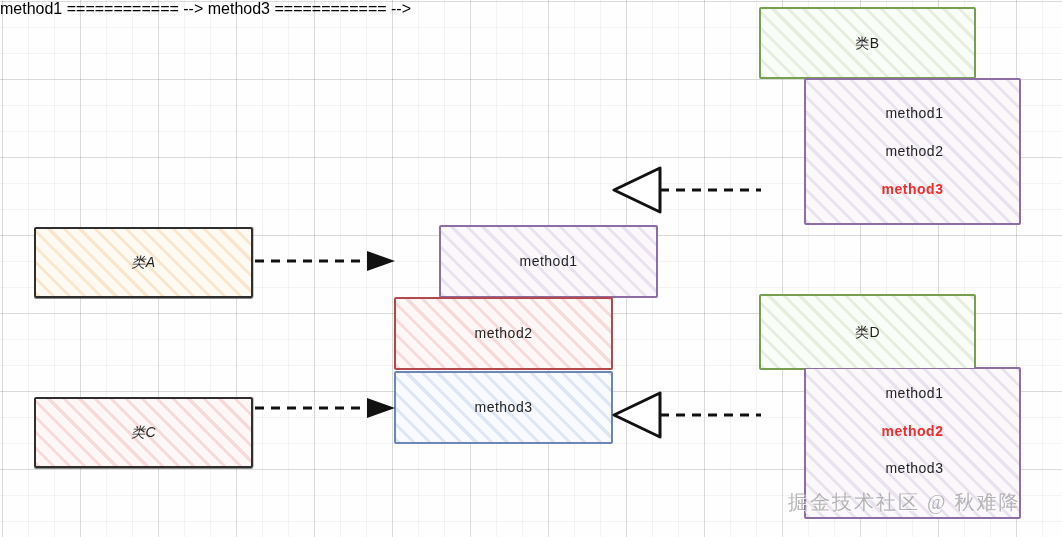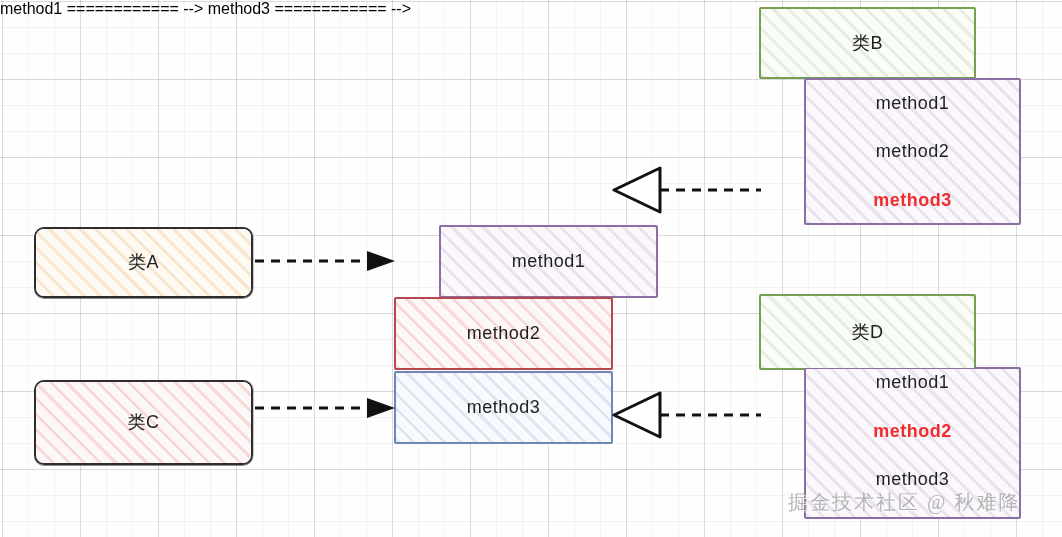--- a/index.html
+++ b/index.html
@@ -31,24 +31,24 @@
     position: absolute;
     box-sizing: border-box;
     display: flex;
     align-items: center;
     justify-content: center;
     overflow: hidden;
   }
   .box-label {
     position: relative;
     z-index: 3;
-    font-size: 18px;
+    font-size: 14px;
     color: #1f1f1f;
     letter-spacing: 0.5px;
-    text-align: center;
+    text-align: right;
     line-height: 1.35;
     white-space: pre-line;
   }
 
   
   .hatch::before {
     content: "";
     position: absolute;
     inset: 0;
     z-index: 1;
@@ -106,22 +106,23 @@
       rgba(130,130,130,0.10) 0px,
       rgba(130,130,130,0.10) 3px,
       rgba(255,255,255,0) 3px,
       rgba(255,255,255,0) 11px);
     background-color: #fcfcfc;
   }
 
   
   .outline-dark {
     border: 2.5px solid #2e2e2e;
-    border-radius: 10px;
+    border-radius: 2px;
     box-shadow: 0 1px 0 rgba(40,40,40,0.55), 1px 0 0 rgba(40,40,40,0.25);
+    font-style: italic;
   }
   .outline-grey  { border: 2.5px solid #6f6f6f; border-radius: 2px; }
   .outline-purple{ border: 2px solid #8d6ea4; border-radius: 2px; margin-left: 45px; }
   .outline-red   { border: 2px solid #b5474e; border-radius: 2px; }
   .outline-blue  { border: 2px solid #6d86b8; border-radius: 2px; }
   .outline-green { border: 2px solid #76a050; border-radius: 2px; }
 
   .method-line { display: block; }
   .method-line.hl {
     color: #ef2d2d;
@@ -149,21 +150,21 @@
 <body>
 
 <div id="canvas">
 
   
   <div class="box hatch hatch-orange outline-dark" style="left:34px; top:227px; width:219px; height:71px;">
     <span class="box-label">类A</span>
   </div>
 
   
-  <div class="box hatch hatch-red outline-dark" style="left:34px; top:380px; width:219px; height:85px;">
+  <div class="box hatch hatch-red outline-dark" style="left:34px; top:397px; width:219px; height:71px;">
     <span class="box-label">类C</span>
   </div>
 
   
 
   <div class="box hatch hatch-purple outline-purple" style="left:394px; top:225px; width:219px; height:73px;">
     <span class="box-label">method1</span>
   </div>
 
   <div class="box hatch hatch-red outline-red" style="left:394px; top:297px; width:219px; height:73px;">

